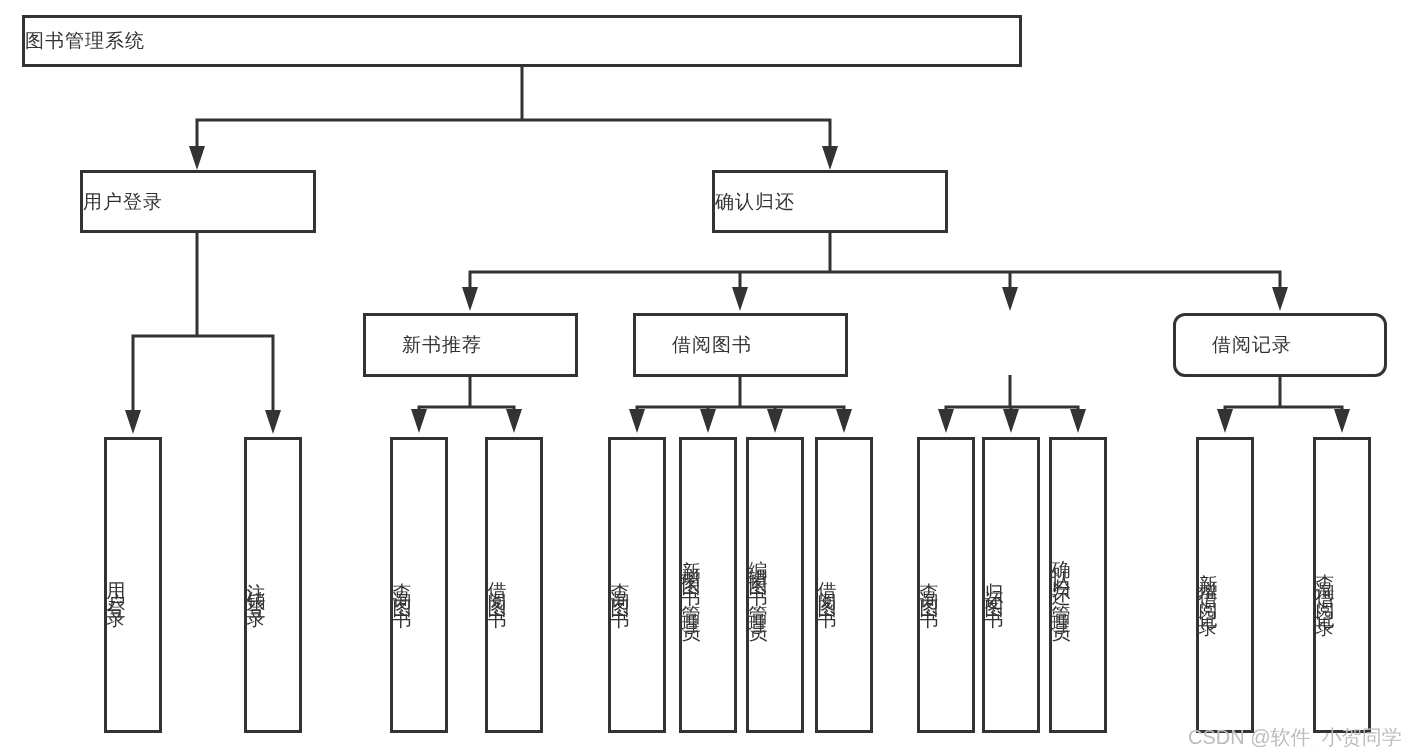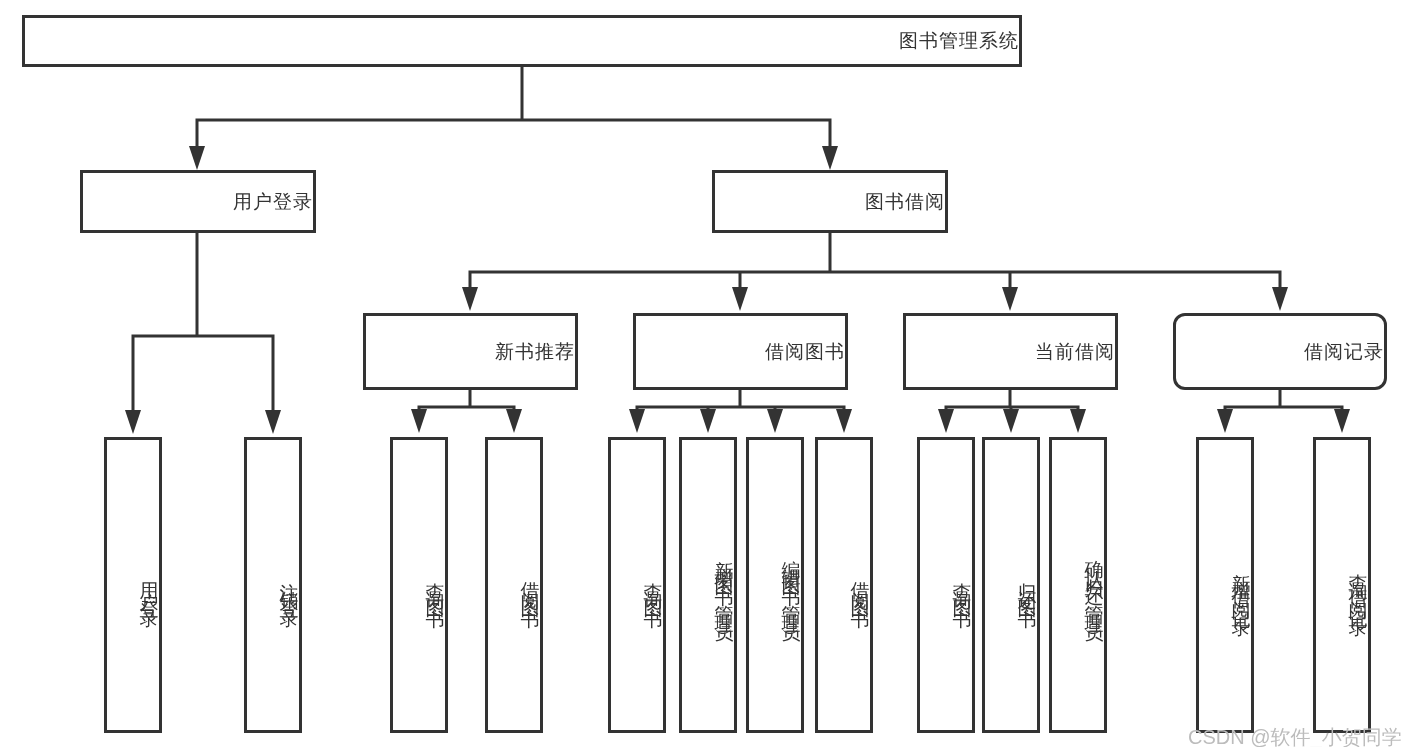--- a/index.html
+++ b/index.html
@@ -13,37 +13,37 @@
     overflow: hidden;
   }
   svg.wires { position: absolute; left: 0; top: 0; z-index: 1; }
   .box {
     position: absolute;
     background: #ffffff;
     border: 3px solid #333333;
     box-sizing: border-box;
     display: flex;
     align-items: center;
-    justify-content: flex-end;
+    justify-content: flex-start;
     z-index: 2;
   }
   .h-label { font-size: 19px; letter-spacing: 1px; color: #333333; white-space: nowrap; }
   .leaf .v-label {
     writing-mode: vertical-rl;
     text-orientation: mixed;
     font-size: 19px;
     letter-spacing: 9px;
     color: #333333;
     line-height: 1;
   }
   
   #root-box  { left: 22px;  top: 15px;  width: 1000px; height: 52px; }
   #login-box { left: 80px;  top: 170px; width: 236px;  height: 63px; }
   #mgmt-box  { left: 712px; top: 170px; width: 236px;  height: 63px; }
-  .group-box { top: 313px; height: 77px; width: 215px; }
+  .group-box { top: 313px; height: 64px; width: 215px; padding-left: 36px; }
   #group-0 { left: 363px; }
   #group-1 { left: 633px; }
   #group-2 { left: 903px; }
   #group-3 { left: 1173px; width: 214px; border-radius: 12px; }
   .leaf { top: 437px; width: 58px; height: 296px; }
   #leaf-login-0 { left: 104px; }
   #leaf-login-1 { left: 244px; }
   #leaf-g0-0 { left: 390px; }
   #leaf-g0-1 { left: 485px; }
   #leaf-g1-0 { left: 608px; }
@@ -102,31 +102,28 @@
   </svg>
 
   <div class="box" id="root-box">
     <span class="h-label">图书管理系统</span>
   </div>
 
   <div class="box" id="login-box">
     <span class="h-label">用户登录</span>
   </div>
   <div class="box" id="mgmt-box">
-    <span class="h-label">图书借阅</span>
+    <span class="h-label">确认归还</span>
   </div>
 
   <div class="box group-box" id="group-0">
     <span class="h-label">新书推荐</span>
   </div>
   <div class="box group-box" id="group-1">
     <span class="h-label">借阅图书</span>
-  </div>
-  <div class="box group-box" id="group-2">
-    <span class="h-label">当前借阅</span>
   </div>
   <div class="box group-box" id="group-3">
     <span class="h-label">借阅记录</span>
   </div>
 
   <div class="box leaf" id="leaf-login-0">
     <span class="v-label">用户登录</span>
   </div>
   <div class="box leaf" id="leaf-login-1">
     <span class="v-label">注销登录</span>

